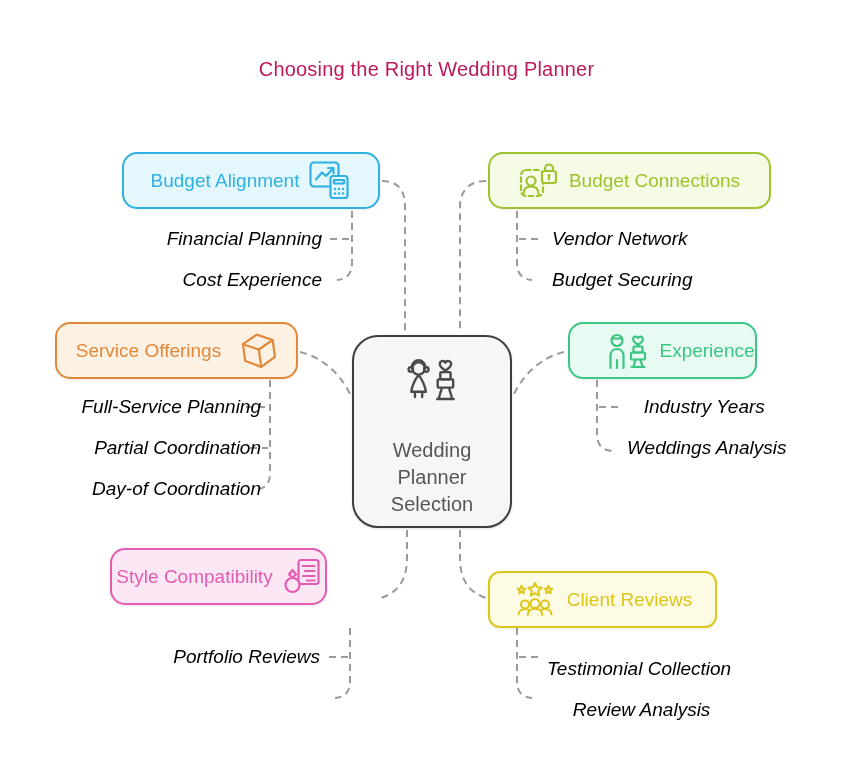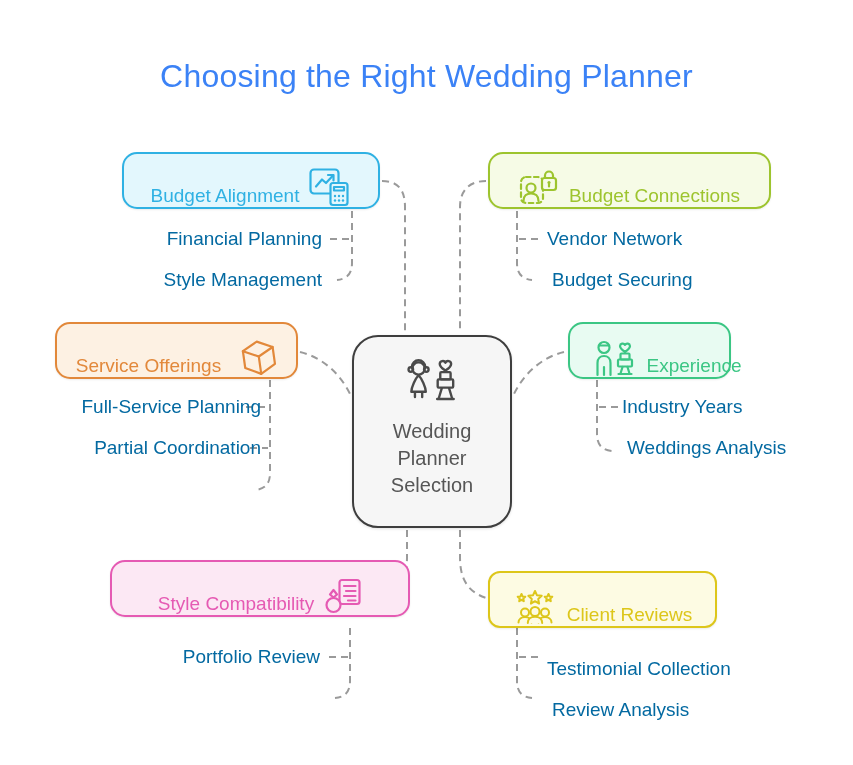--- a/index.html
+++ b/index.html
@@ -2,51 +2,51 @@
 <html><head>
 <meta charset="utf-8">
 <style>
   html,body{margin:0;padding:0;background:#ffffff;}
   .canvas{
     position:relative;width:853px;height:765px;background:#ffffff;overflow:hidden;
     font-family:"Liberation Sans","DejaVu Sans",sans-serif;
   }
   .title{
     position:absolute;top:58px;left:0;width:100%;text-align:center;
-    font-size:32px;font-weight:400;color:#3b82f6;letter-spacing:.2px;
+    font-size:20px;font-weight:400;color:#be185d;letter-spacing:.2px;
   }
   .conn-layer{position:absolute;left:0;top:0;pointer-events:none;}
   .conn{fill:none;stroke:#9a9a9a;stroke-width:2;stroke-dasharray:7 5;stroke-linecap:butt;}
   .node{
     position:absolute;height:57px;box-sizing:border-box;border-radius:15px;
-    display:flex;align-items:flex-end;justify-content:center;gap:10px;
+    display:flex;align-items:center;justify-content:center;gap:10px;
     border:2px solid var(--c,#999);background:var(--bg,#fff);color:var(--c,#444);
     box-shadow:0 1px 2px rgba(0,0,0,.08);
   }
   .node .label{font-size:19px;font-weight:500;white-space:nowrap;}
   .node .icon{display:flex;align-items:center;}
   .node .icon svg{stroke:currentColor;fill:none;stroke-width:2.2;stroke-linecap:round;stroke-linejoin:round;}
   .node .icon .fillbg{fill:var(--bg);}
   .node .icon .filled{fill:currentColor;stroke:none;}
   .center-node{
     position:absolute;left:352px;top:335px;width:160px;height:193px;box-sizing:border-box;
     background:#f6f6f6;border:2px solid #3e3e3e;border-radius:26px;
     display:flex;flex-direction:column;align-items:center;padding-top:20px;
     box-shadow:0 1px 3px rgba(0,0,0,.12);
   }
   .center-node svg{stroke:#4a4a4a;fill:none;stroke-width:2.3;stroke-linecap:round;stroke-linejoin:round;}
   .center-node .cfill{fill:#f6f6f6;}
   .center-label{
-    margin-top:5px;width:126px;text-align:center;
+    margin-top:24px;width:126px;text-align:center;
     font-size:20px;line-height:27px;color:#565656;
   }
   .leaf-group{position:absolute;}
-  .leaf{height:41px;line-height:41px;font-size:19px;color:#0369a1;white-space:nowrap;}
+  .leaf{height:41px;line-height:41px;font-size:19px;color:#000000;white-space:nowrap;font-style:italic;}
   .leaf-group.left{text-align:right;}
-  .leaf-group.right{text-align:left;}
+  .leaf-group.right{text-align:center;}
   .leaf-group.right .leaf:last-child{padding-left:5px;}
 </style>
 </head>
 <body>
 
 <div class="canvas">
 
   <div class="title">Choosing the Right Wedding Planner</div>
 
   <svg class="conn-layer" width="853" height="765">
@@ -111,37 +111,37 @@
     <span class="label">Service Offerings</span>
     <span class="icon">
       <svg width="36" height="38" viewBox="0 0 36 38" style="transform:rotate(-8deg)">
         <path d="M 18 2.5 L 33 10 V 27 L 18 35 L 3 27 V 10 Z"></path>
         <path d="M 3 10 L 18 17.5 L 33 10"></path>
         <path d="M 18 17.5 V 35"></path>
       </svg>
     </span>
   </div>
 
-  <div class="node" style="left: 568px; top: 322px; width: 163px; padding-left: 37px; --c: #3bc684; --bg: #e8fbf2;">
+  <div class="node" style="left: 568px; top: 322px; width: 189px; padding-left: 37px; --c: #3bc684; --bg: #e8fbf2;">
     <span class="icon">
       <svg width="42" height="38" viewBox="0 0 42 38">
         <circle cx="10" cy="8.5" r="5.5"></circle>
         <path d="M 5 6.5 H 15"></path>
         <path d="M 3.5 36 V 24 c 0 -4.5 3 -7 6.5 -7 s 6.5 2.5 6.5 7 V 36"></path>
         <path d="M 10 28 V 36"></path>
         <path d="M 31 13 c -2.5 -1.8 -5 -3.6 -5 -6 a 2.7 2.7 0 0 1 5 -1.1 a 2.7 2.7 0 0 1 5 1.1 c 0 2.4 -2.5 4.2 -5 6 Z"></path>
         <rect x="26.5" y="14.5" width="9" height="6" rx="1"></rect>
         <rect x="24" y="20.5" width="14" height="7" rx="1"></rect>
         <path d="M 28.5 28 L 26.5 34.5 M 33.5 28 L 35.5 34.5 M 24.5 35 H 37.5"></path>
       </svg>
     </span>
     <span class="label">Experience</span>
   </div>
 
-  <div class="node" style="left: 110px; top: 560px; width: 300px; --c: #e55ab3; --bg: #fce8f4;">
+  <div class="node" style="left: 110px; top: 548px; width: 217px; --c: #e55ab3; --bg: #fce8f4;">
     <span class="label">Style Compatibility</span>
     <span class="icon">
       <svg width="38" height="37" viewBox="0 0 38 37">
         <rect x="15.5" y="2" width="20" height="24" rx="2.5"></rect>
         <path d="M 20 8 H 31.5 M 22 13 H 31.5 M 20 18 H 31.5 M 24 22.5 H 31.5"></path>
         <path class="fillbg" d="M 9.5 12 L 13 16.5 L 9.5 19.5 L 6 16.5 Z"></path>
         <circle class="fillbg" cx="9.5" cy="27" r="7"></circle>
       </svg>
     </span>
   </div>
@@ -176,40 +176,41 @@
         <rect x="38" y="14.5" width="10" height="7" rx="1"></rect>
         <rect x="35.5" y="21.5" width="15" height="8" rx="1"></rect>
         <path d="M 39.5 30 L 36.5 40 M 46.5 30 L 49.5 40 M 35 40.5 H 51"></path>
       </svg>
     </span>
     <div class="center-label">Wedding Planner Selection</div>
   </div>
 
   <div class="leaf-group left" style="right:531px;top:218px;">
     <div class="leaf">Financial Planning</div>
-    <div class="leaf">Style Management</div>
+    <div class="leaf">Cost Experience</div>
   </div>
 
   <div class="leaf-group right" style="left:547px;top:218px;">
     <div class="leaf">Vendor Network</div>
     <div class="leaf">Budget Securing</div>
   </div>
 
   <div class="leaf-group left" style="right:592px;top:386px;">
     <div class="leaf">Full-Service Planning</div>
     <div class="leaf">Partial Coordination</div>
+    <div class="leaf">Day-of Coordination</div>
   </div>
 
   <div class="leaf-group right" style="left:622px;top:386px;">
     <div class="leaf">Industry Years</div>
     <div class="leaf">Weddings Analysis</div>
   </div>
 
   <div class="leaf-group left" style="right:533px;top:636px;">
-    <div class="leaf">Portfolio Review</div>
+    <div class="leaf">Portfolio Reviews</div>
   </div>
 
   <div class="leaf-group right" style="left:547px;top:648px;">
     <div class="leaf">Testimonial Collection</div>
     <div class="leaf">Review Analysis</div>
   </div>
 
 </div>
 
 </body></html>

